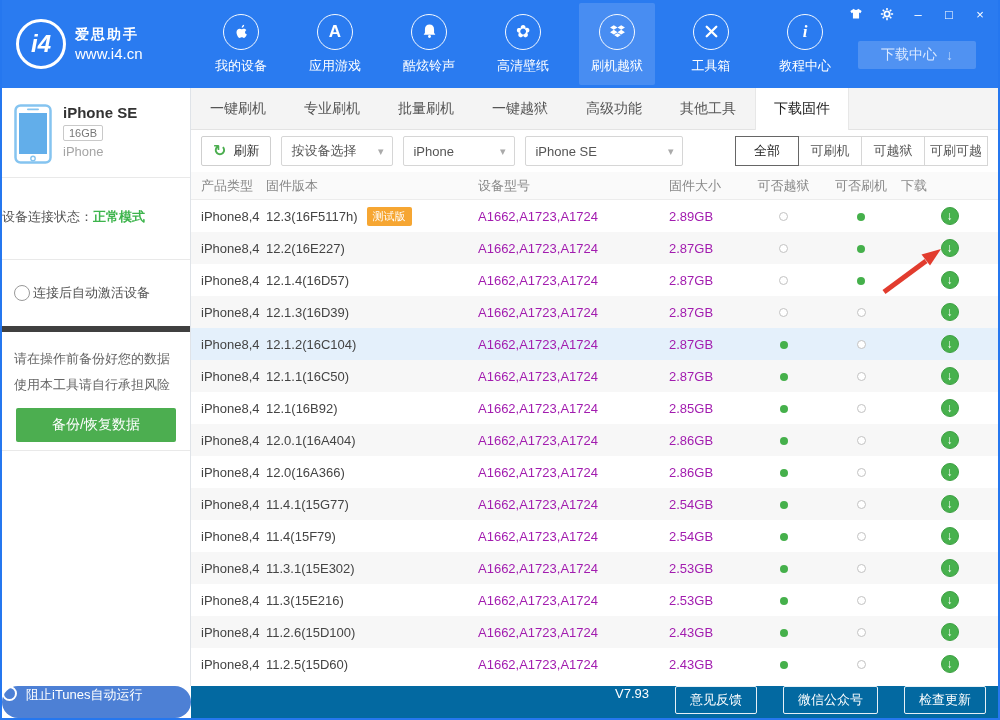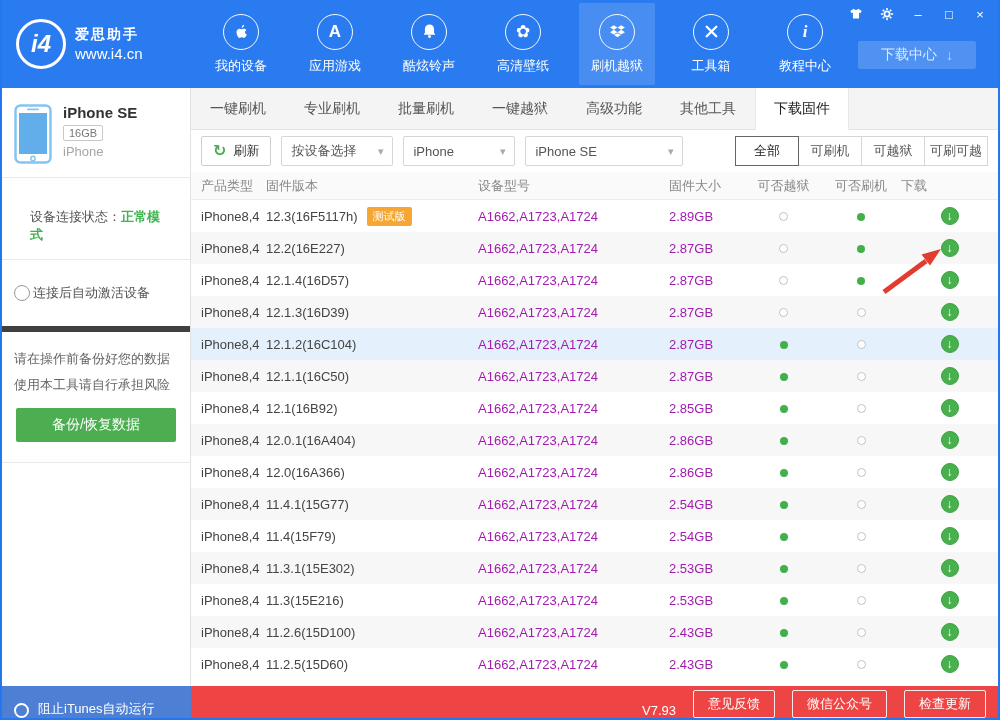--- a/index.html
+++ b/index.html
@@ -40,26 +40,26 @@
   .main { display:flex; height:598px; }
   .sidebar { width:189px; border-right:1px solid #dfe3e8; background:#fff; flex:none; }
   .content { flex:1; position:relative; display:flex; flex-direction:column; background:#fff; }
 
   
   .device { height:90px; padding:16px 12px 0; display:flex; gap:11px; border-bottom:1px solid #e9e9e9; }
   .dev-name { font-size:15px; font-weight:bold; color:#333; }
   .dev-cap { display:inline-block; border:1px solid #c9c9c9; border-radius:2px; font-size:11px;
     color:#777; padding:1px 5px; margin:4px 0 3px; }
   .dev-type { font-size:13px; color:#a5a5a5; }
-  .status { height:82px; padding:30px 28px 0; border-bottom:1px solid #e9e9e9; font-size:13px; color:#555; }
+  .status { height:82px; padding:30px 0 0; border-bottom:1px solid #e9e9e9; font-size:13px; color:#555; }
   .status-value { color:#3db44c; font-weight:bold; }
   .activate { height:72px; padding:0 12px; border-bottom:6px solid #404040; display:flex;
     align-items:center; gap:3px; font-size:13px; color:#555; cursor:pointer; }
   .radio-gray { width:16px; height:16px; border:1px solid #999; border-radius:50%; background:#fff; flex:none; }
-  .warning { padding:14px 12px 20px; border-bottom:1px solid #e9e9e9; }
+  .warning { padding:14px 12px 8px; border-bottom:1px solid #e9e9e9; }
   .warn-line { font-size:13px; color:#666; line-height:26px; white-space:nowrap; }
   .backup-btn { margin:10px 0 0 2px; width:160px; height:34px; background:#4cae50; color:#fff;
     font-size:14px; border:none; border-radius:2px; display:flex; align-items:center;
     justify-content:center; cursor:pointer; }
 
   
   .tabbar { height:42px; background:#f4f4f4; display:flex; border-bottom:1px solid #e3e3e3; flex:none; }
   .tab { width:94px; display:flex; align-items:center; justify-content:center; font-size:14px;
     color:#555; cursor:pointer; }
   .tab.active { background:#fff; color:#222; border-left:1px solid #e7e7e7;
@@ -103,25 +103,25 @@
   .dot-on { background:#45b04b; }
   .dot-off { width:9px; height:9px; background:#fff; border:1px solid #c2c2c2; }
   .dlbtn { display:inline-flex; width:18px; height:18px; border-radius:50%; background:#47b14d;
     border:1px solid #3da043; color:#fff; align-items:center; justify-content:center;
     font-size:12px; font-weight:bold; cursor:pointer; }
 
   .red-arrow { position:absolute; left:678px; top:156px; width:80px; height:60px; pointer-events:none; }
 
   
   .bottombar { height:32px; display:flex; }
-  .bb-left { width:189px; background:#4d80d5; display:flex; align-items:flex-end;
-    padding-left:12px; gap:9px; color:#fff; font-size:13px; flex:none; cursor:pointer; }
+  .bb-left { width:189px; background:#4d80d5; display:flex; align-items:flex-start;
+    gap:9px; color:#fff; font-size:13px; flex:none; cursor:pointer;border-radius:16px; }
   .radio-white { width:15px; height:15px; border:2px solid #fff; border-radius:50%; flex:none; }
-  .bb-right { flex:1; background:#ef4444; display:flex; align-items:flex-end;
-    justify-content:flex-end; gap:17px; padding-right:12px; color:#fff; font-size:13px; }
+  .bb-right { flex:1; background:#0369a1; display:flex; align-items:flex-start;
+    justify-content:flex-end; gap:26px; padding-right:12px; color:#fff; font-size:13px; }
   .bb-btn { border:1px solid rgba(255,255,255,.9); border-radius:2px; padding:4px 14px;
     font-size:13px; cursor:pointer; }
 </style>
 </head>
 <body>
 
 <div class="app">
 
   <div class="header">
     <div class="logo-area">

